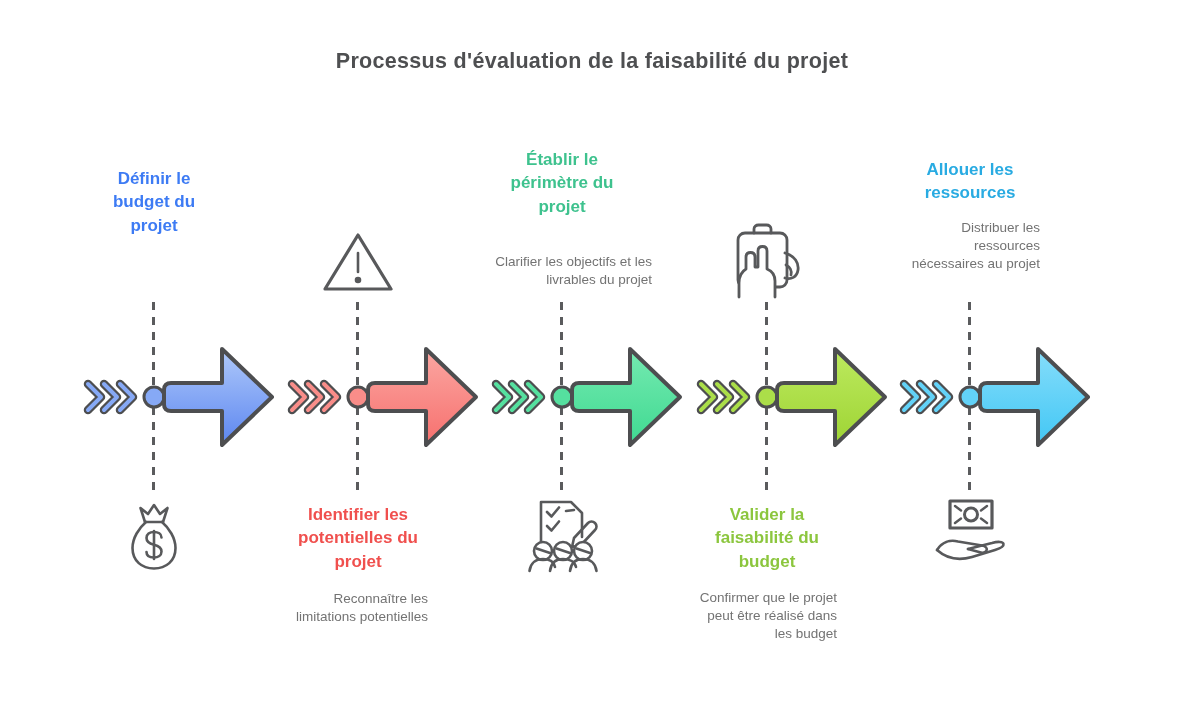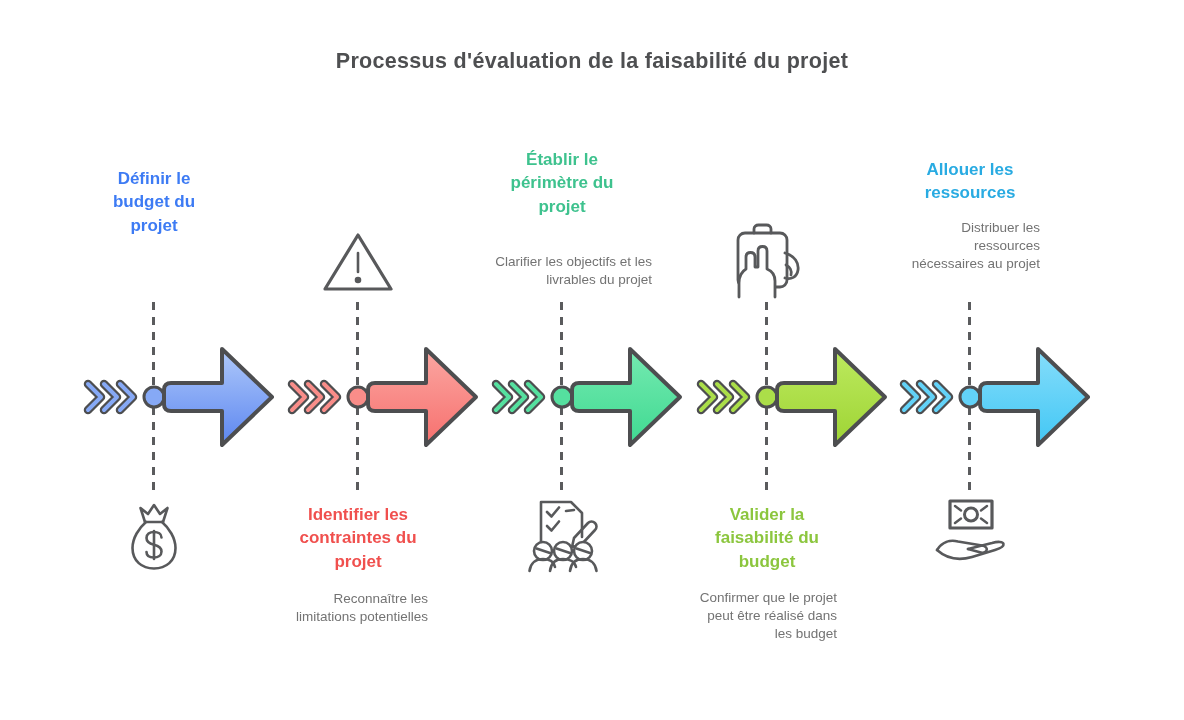--- a/index.html
+++ b/index.html
@@ -83,21 +83,21 @@
             <stop offset="1" style="stop-color:var(--g2)"></stop>
       </linearGradient>
         </defs>
       <g>
         <path class="chev-out" d="M6,47 L19,60 L6,73 M22,47 L35,60 L22,73 M38,47 L51,60 L38,73"></path>
         <path class="chev-in" d="M6,47 L19,60 L6,73 M22,47 L35,60 L22,73 M38,47 L51,60 L38,73"></path>
       </g>
       <circle class="t-dot" cx="72" cy="60" r="10"></circle>
       <path class="big-arrow" fill="url(#agrad1)" d="M89,46 L140,46 L140,12 L190,60 L140,108 L140,74 L89,74 C84.5,74 82,71.5 82,67.5 L82,52.5 C82,48.5 84.5,46 89,46 Z"></path>
     </svg>
-    <div class="step-title" style="left:283px;top:503px;width:150px;">Identifier les contraintes du projet</div>
+    <div class="step-title" style="left:283px;top:503px;width:150px;">Identifier les potentielles du projet</div>
     <div class="step-desc" style="left:288px;top:590px;width:140px;">Reconnaître les limitations potentielles</div>
   </div>
 
   <div style="position: absolute; inset: 0px; pointer-events: none; --accent: #3EC28E; --g1: #75EAB1; --g2: #3FD991; --mid: #55E09F;">
     <div class="step-title" style="left:492px;top:148px;width:140px;">Établir le périmètre du projet</div>
     <div class="step-desc" style="left:472px;top:232px;width:180px;margin-top:21px;">Clarifier les objectifs et les livrables du projet</div>
     <div class="dash-line" style="left:560px;"></div>
     <svg class="arrow-svg" style="left:490px;" viewBox="0 0 200 120">
       <defs>
           <linearGradient id="agrad2" x1="0" y1="0" x2="0" y2="1">

